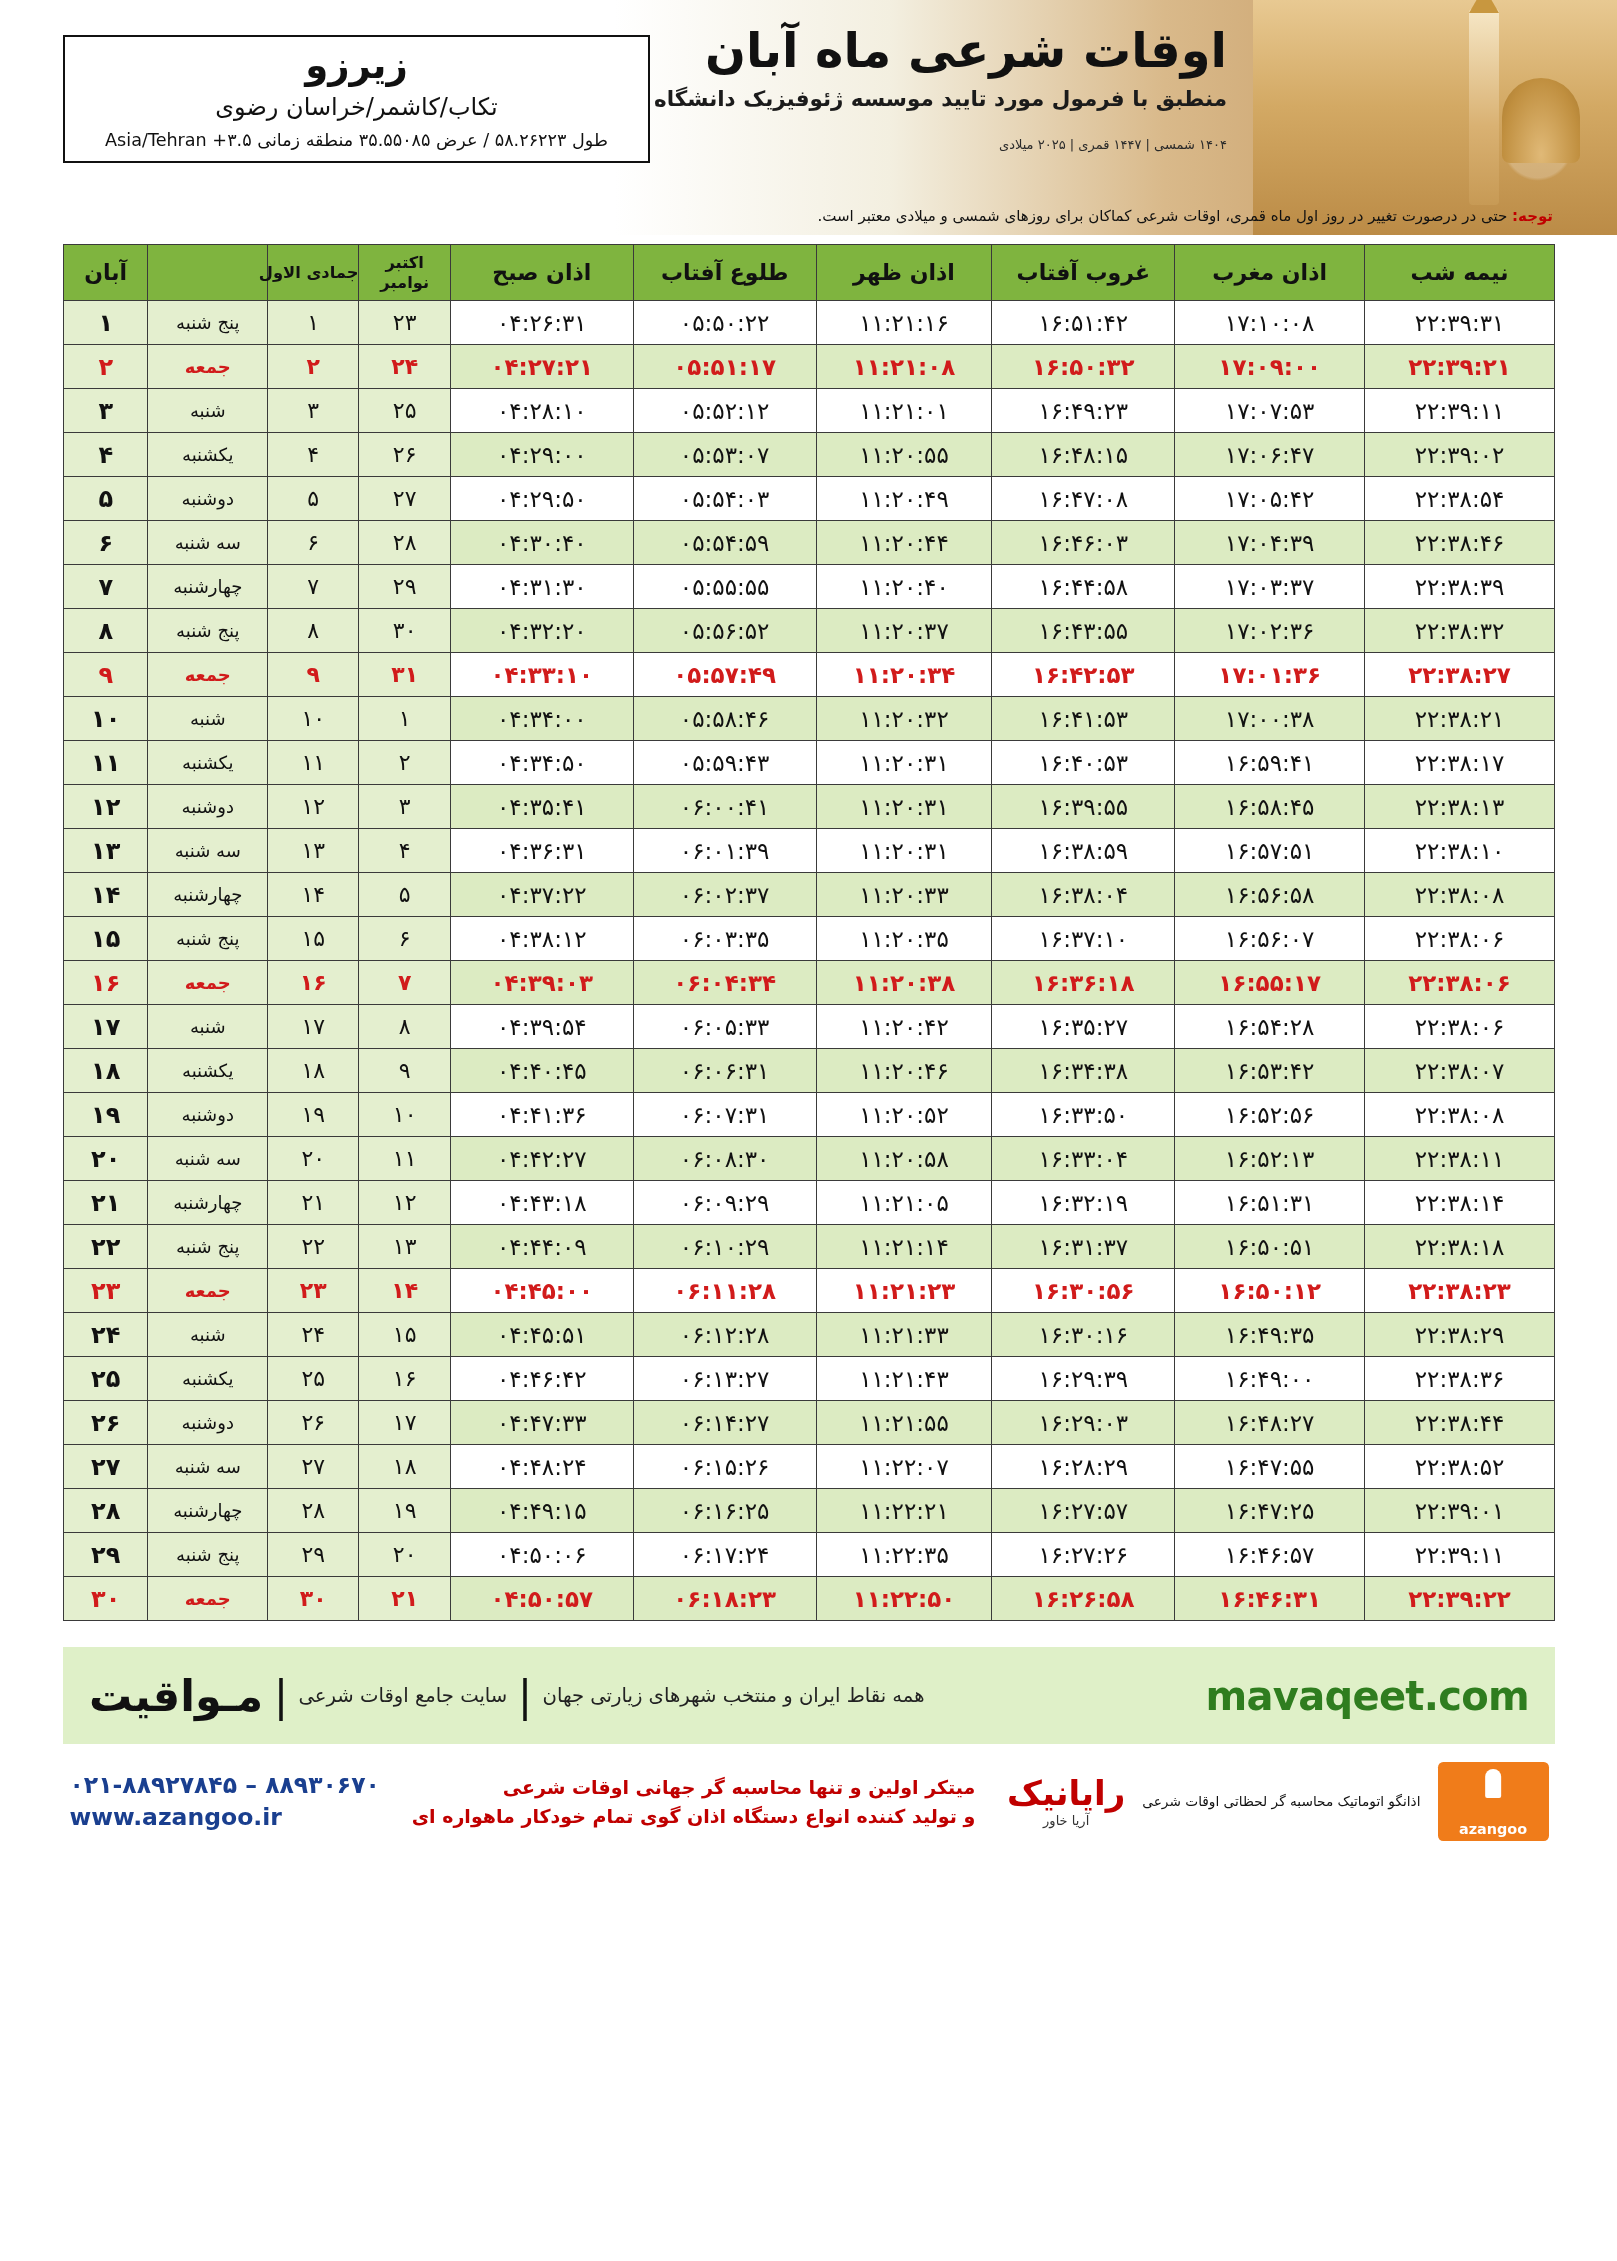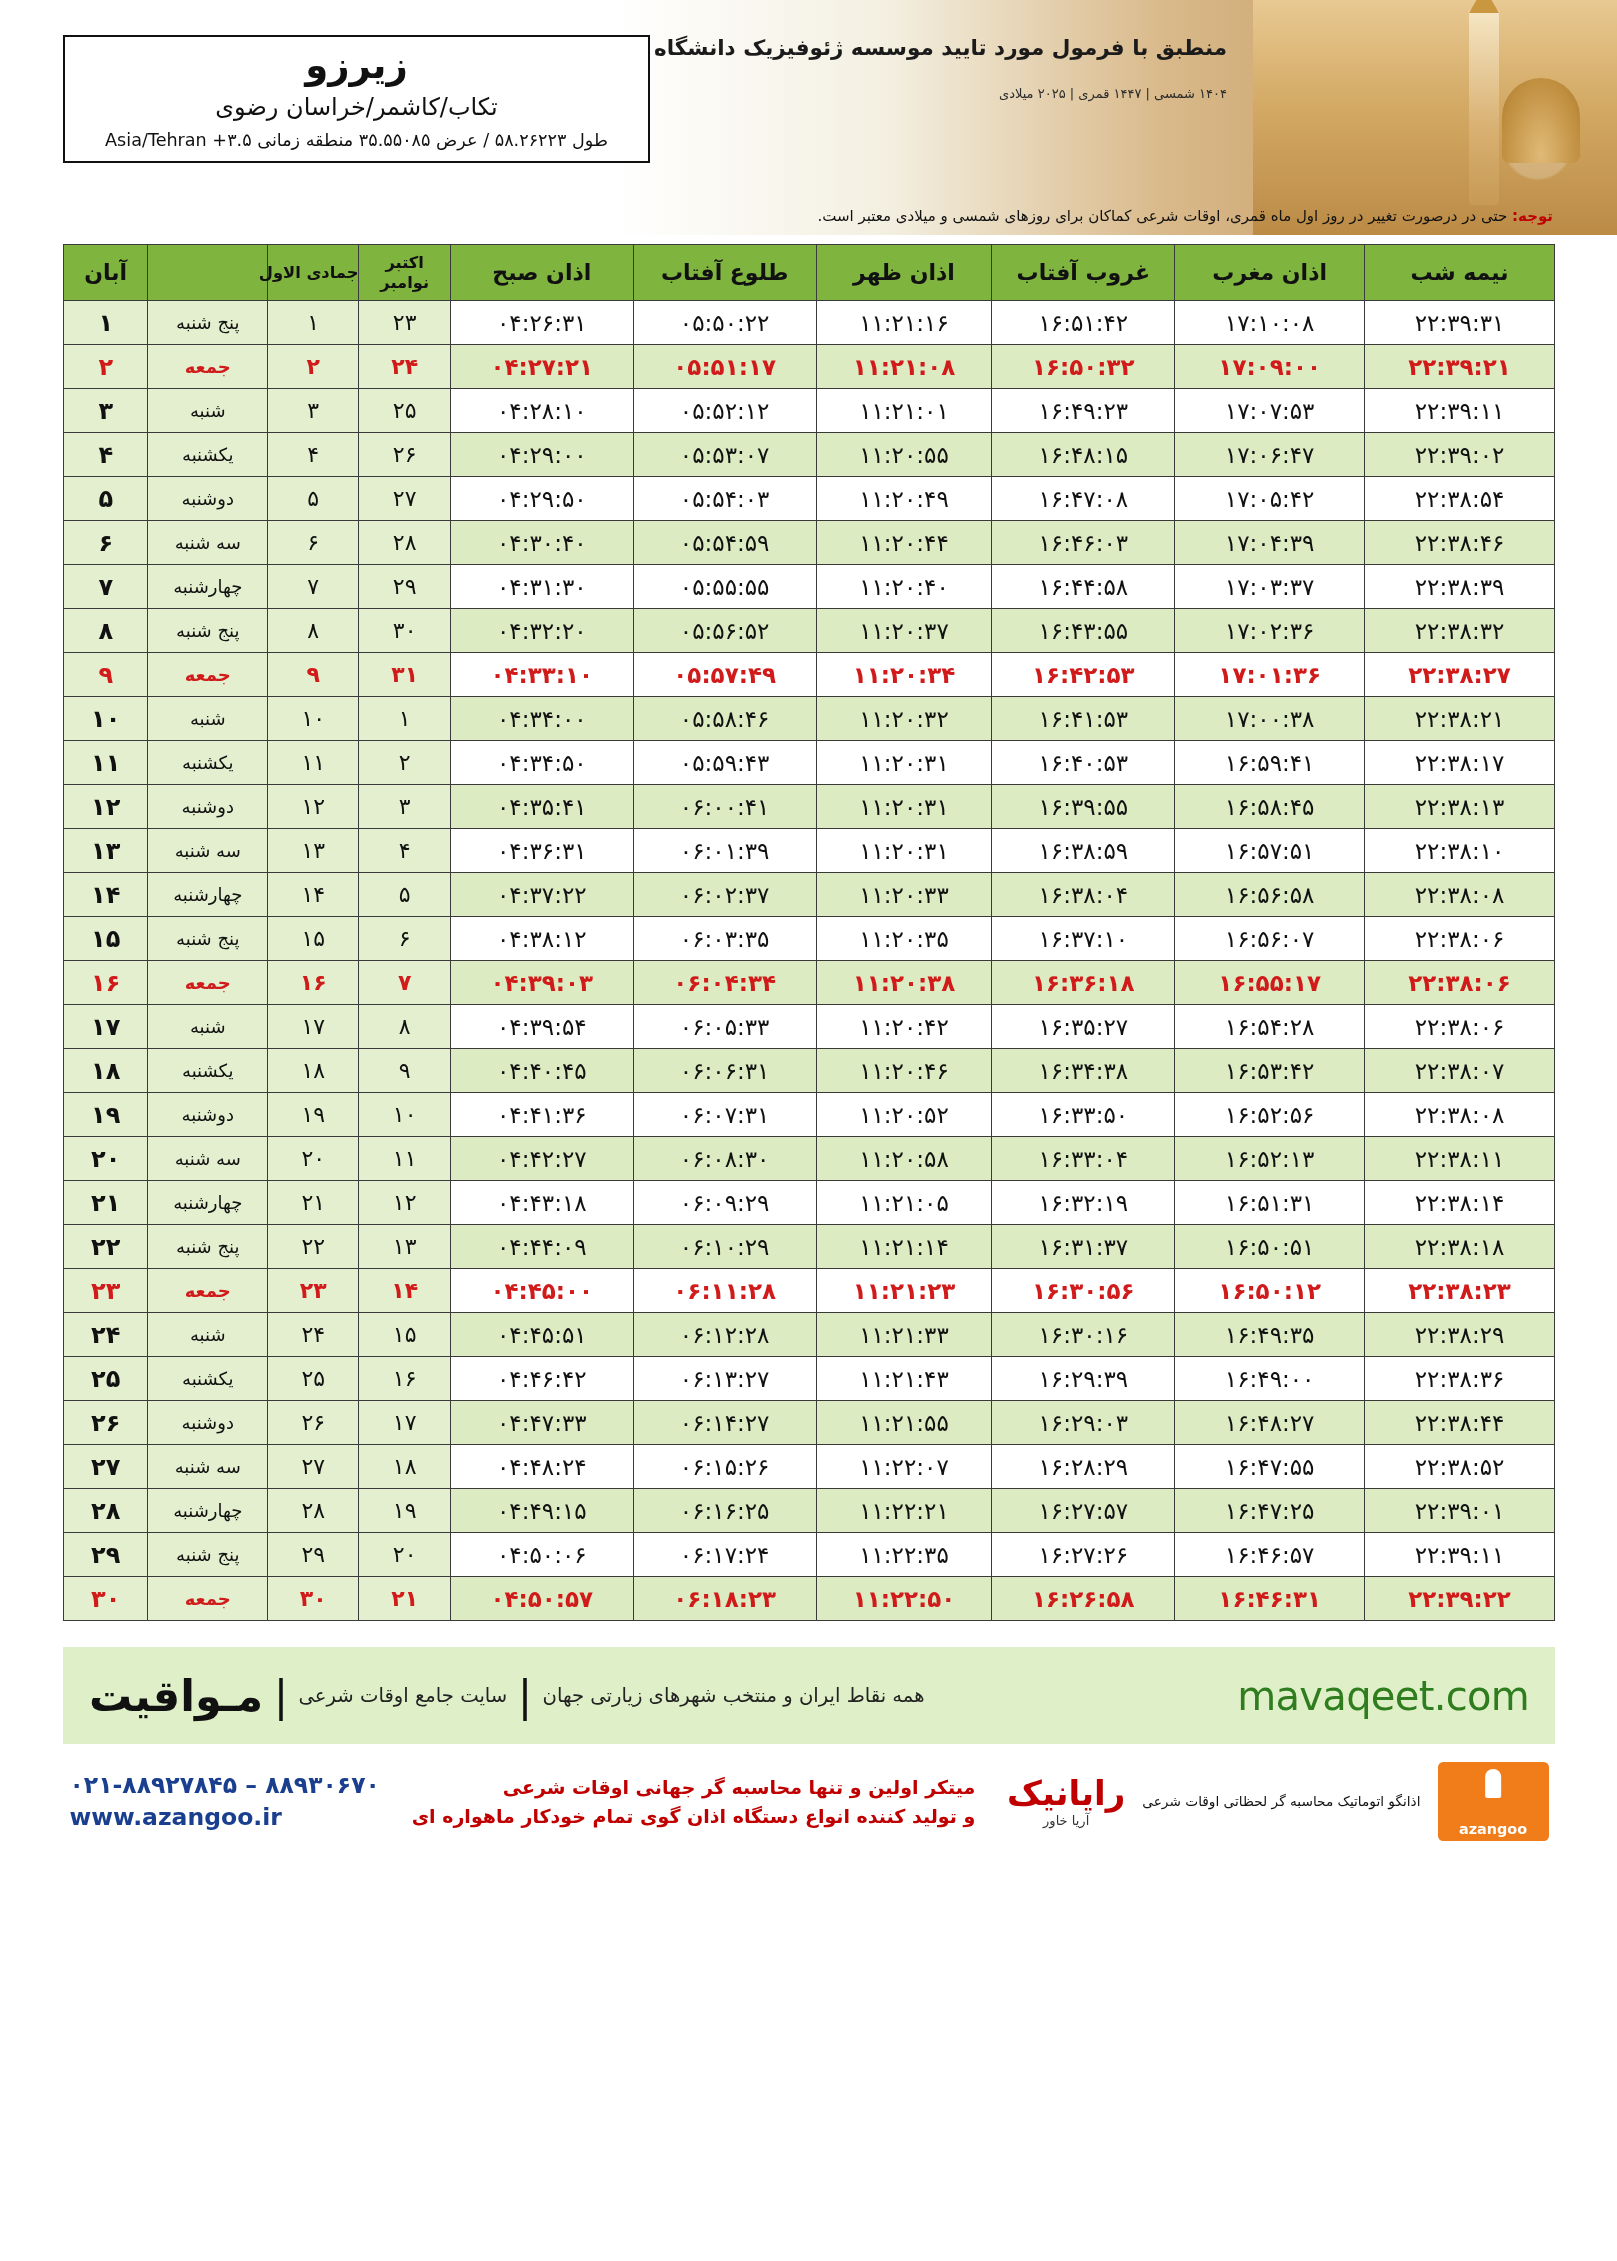--- a/index.html
+++ b/index.html
@@ -177,21 +177,21 @@
     color:#111;
     display:flex;
     align-items:center;
     gap:10.4px;
   }
   .brand-fa .sep{color:#111;font-weight:normal;}
   .brand-sub{font-size:19.6px;font-weight:normal;color:#222;}
   .brand-en{
     font-size:40px;
     color:#2f7d1f;
-    font-weight:normal;
+    font-weight:bold;
     direction:ltr;
     letter-spacing:-0.7px;
   }
   .footer-bottom{
     display:flex;
     align-items:center;
     justify-content:space-between;
     padding:18px 6.5px 0;
     direction:rtl;
   }
@@ -253,20 +253,21 @@
 
 <div class="page">
 
   <div class="header">
     <div class="header-art">
       <div class="dome"></div>
     </div>
     <div class="minaret"></div>
 
     <div class="header-title-wrap">
+      <div class="h-title">اوقات شرعی ماه آبان</div>
       <div class="h-sub">منطبق با فرمول مورد تایید موسسه ژئوفیزیک دانشگاه تهران</div>
       <div class="h-dates">۱۴۰۴ شمسی | ۱۴۴۷ قمری | ۲۰۲۵ میلادی</div>
     </div>
 
     <div class="loc-box">
       <div class="loc-city">زیرزو</div>
       <div class="loc-region">تکاب/کاشمر/خراسان رضوی</div>
       <div class="loc-coords">طول ۵۸.۲۶۲۲۳ / عرض ۳۵.۵۵۰۸۵ منطقه زمانی ۳.۵+ Asia/Tehran</div>
     </div>
   </div>

